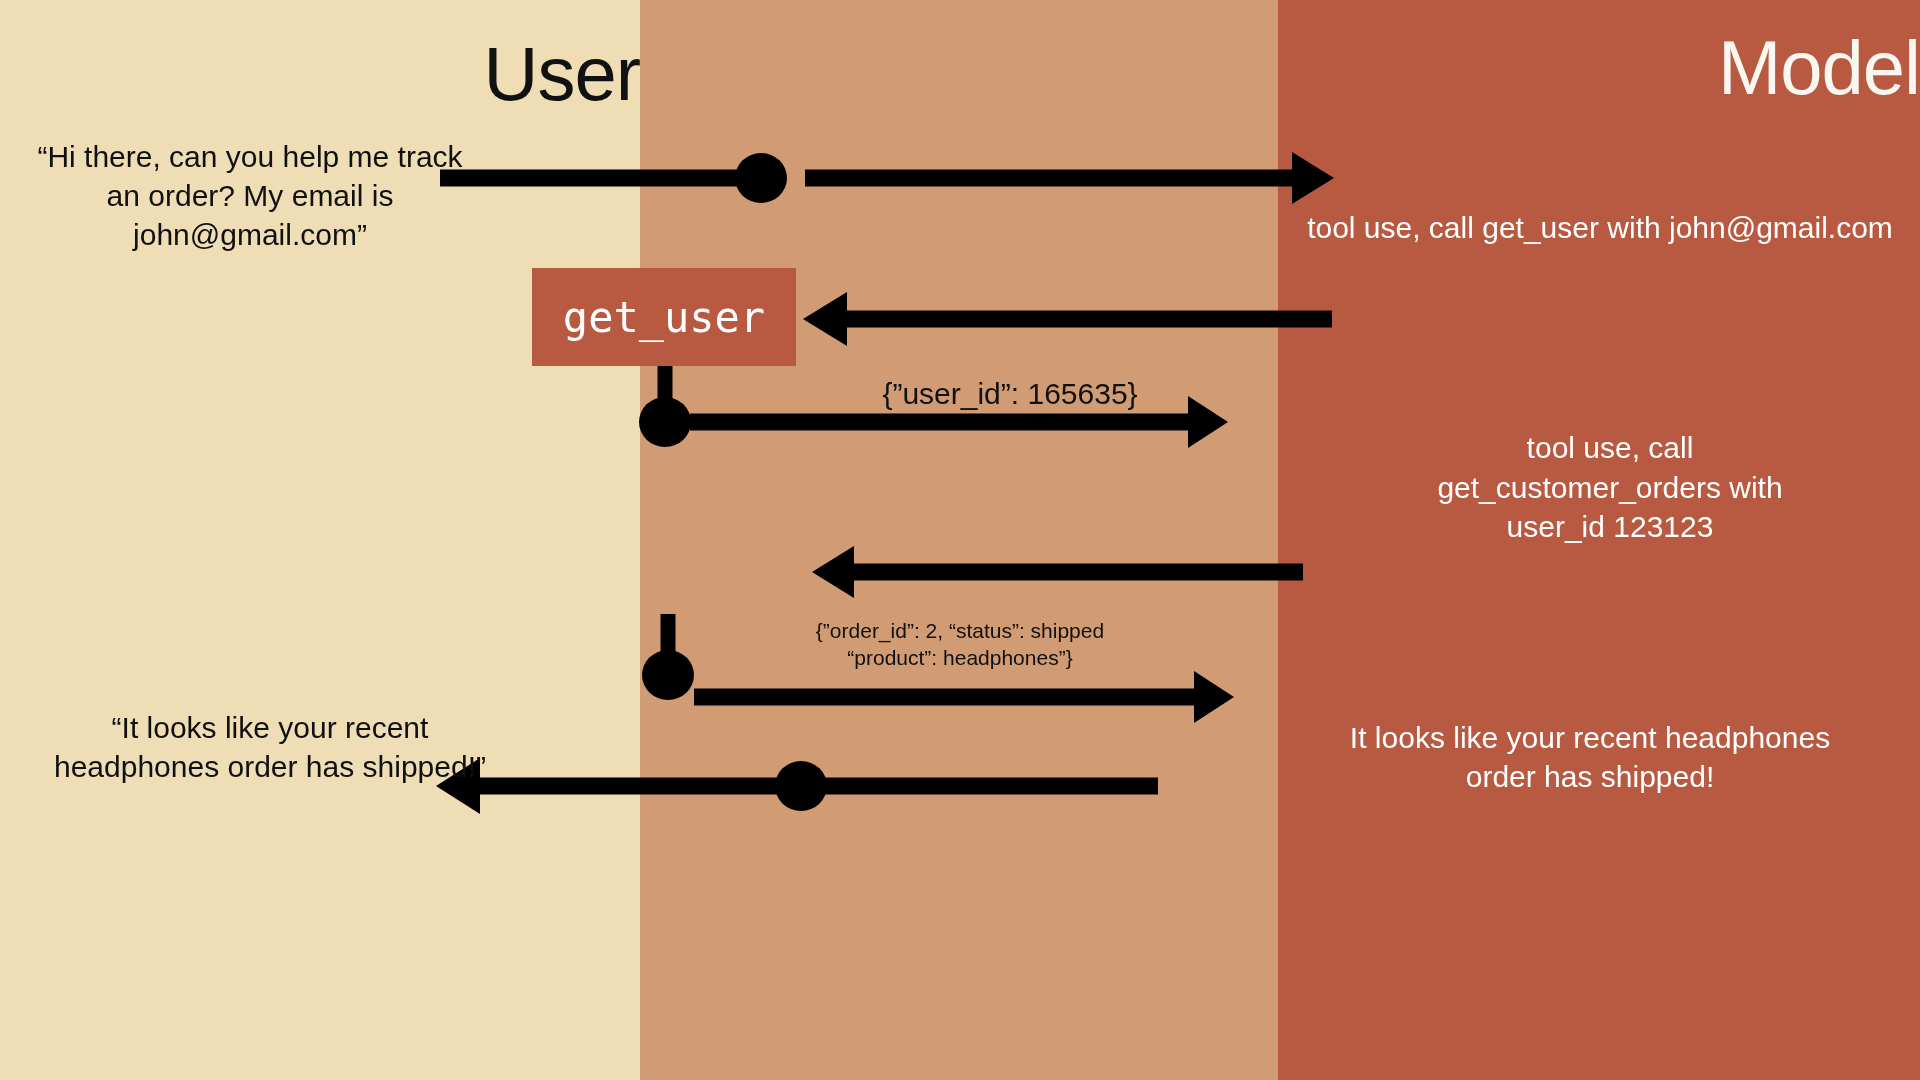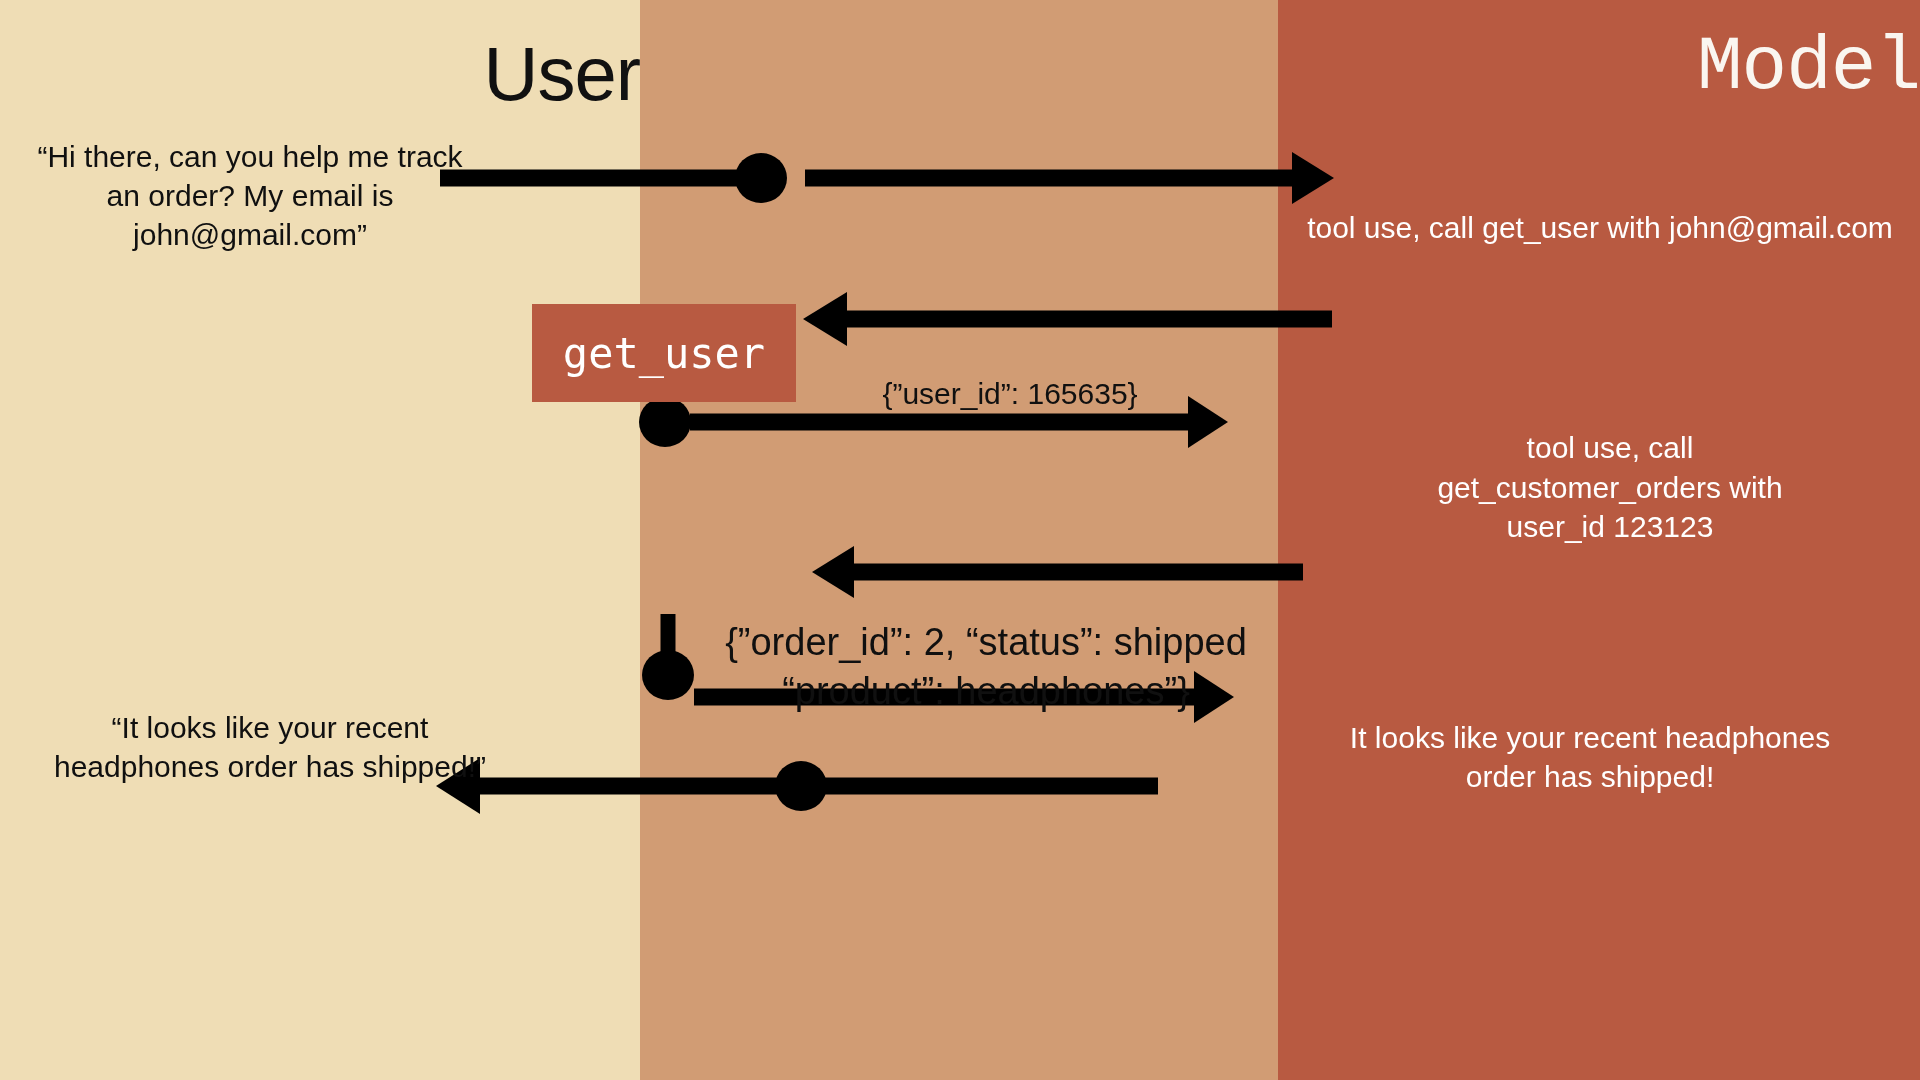--- a/index.html
+++ b/index.html
@@ -22,56 +22,56 @@
     position:absolute;
     text-align:right;
     font-weight:300;
     font-size:76px;
     line-height:1;
     letter-spacing:-1px;
     white-space:nowrap;
   }
   #title-user  { left:0;     width:640px; top:36px; color:#111111; }
   #title-app   { left:640px; width:638px; top:42px; color:#FAF6F0; }
-  #title-model { left:1278px; width:642px; top:30px; color:#FAF6F0;font-family:Liberation Mono, monospace; }
+  #title-model { left:1278px; width:642px; top:30px; color:#FAF6F0; }
 
   
   .msg {
     position:absolute;
     text-align:center;
     font-size:30px;
     line-height:1.30;
     font-weight:400;
     white-space:pre-line;
   }
   .msg.dark  { color:#101010; }
   .msg.light { color:#FFFFFF; }
 
   #msg-user-question   { left:20px;   width:460px; top:137px; }
   #msg-model-getuser   { left:1300px; width:600px; top:208px; }
   #msg-json-userid     { left:700px;  width:620px; top:374px; font-size:30px; }
   #msg-model-getorders { left:1395px; width:430px; top:428px; line-height:1.32; }
-  #msg-json-order      { left:640px;  width:640px; top:618px; font-size:38px; line-height:1.28;margin-left:26px; }
+  #msg-json-order      { left:640px;  width:640px; top:618px; font-size:21px; line-height:1.28; }
   #msg-user-answer     { left:40px;   width:460px; top:708px; }
   #msg-model-answer    { left:1330px; width:520px; top:718px; }
 
   
   .tool-box {
     position:absolute;
     background:#B85A41;
     color:#FFFFFF;
     display:flex;
     align-items:center;
     justify-content:center;
     text-align:center;
     font-family:"DejaVu Sans Mono", monospace;
   }
   #box-get-user {
     left:532px; top:268px; width:264px; height:98px;
-    font-size:42px; letter-spacing:0px;margin-top:36px;
+    font-size:42px; letter-spacing:0px;
   }
   #box-get-customer-orders {
     left:537px; top:516px; width:264px; height:98px;
     font-size:21px; letter-spacing:0px;
   }
 
   
   #wires { position:absolute; left:0; top:0; width:1920px; height:1080px; pointer-events:none; }
 </style>
 </head>

